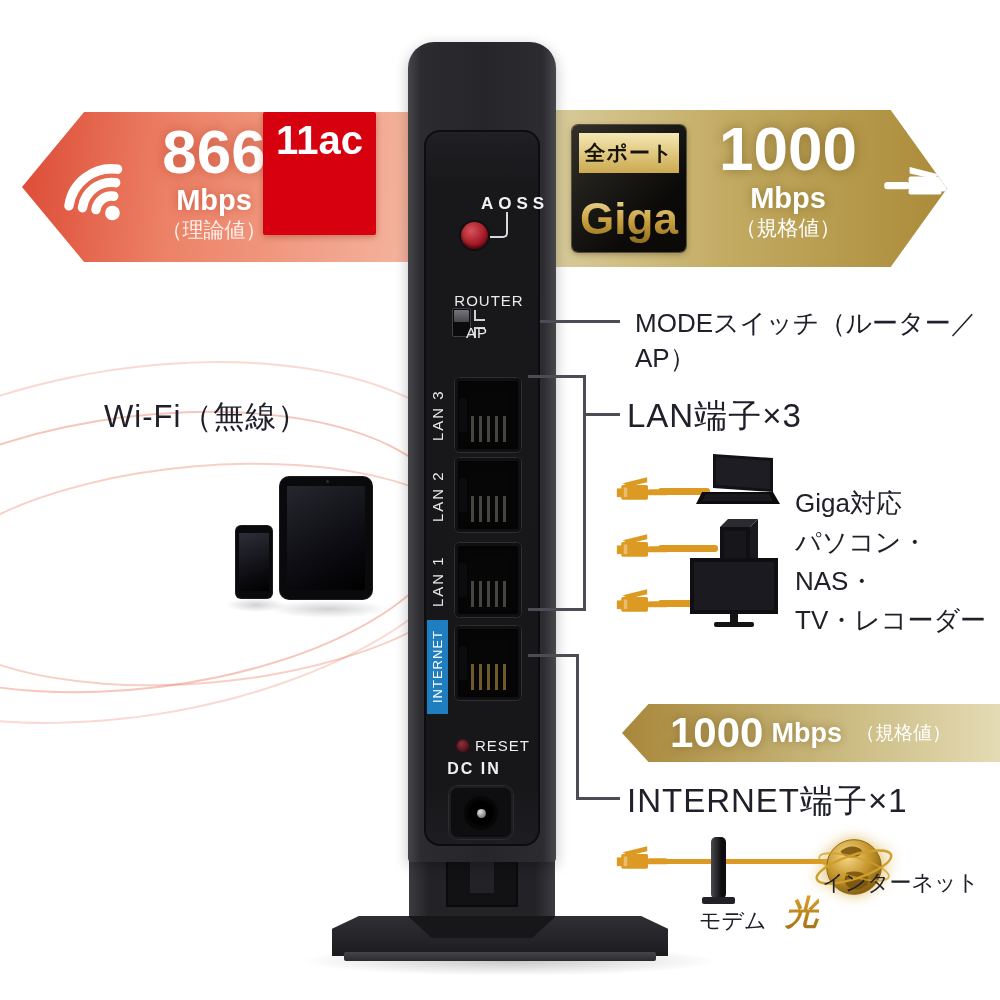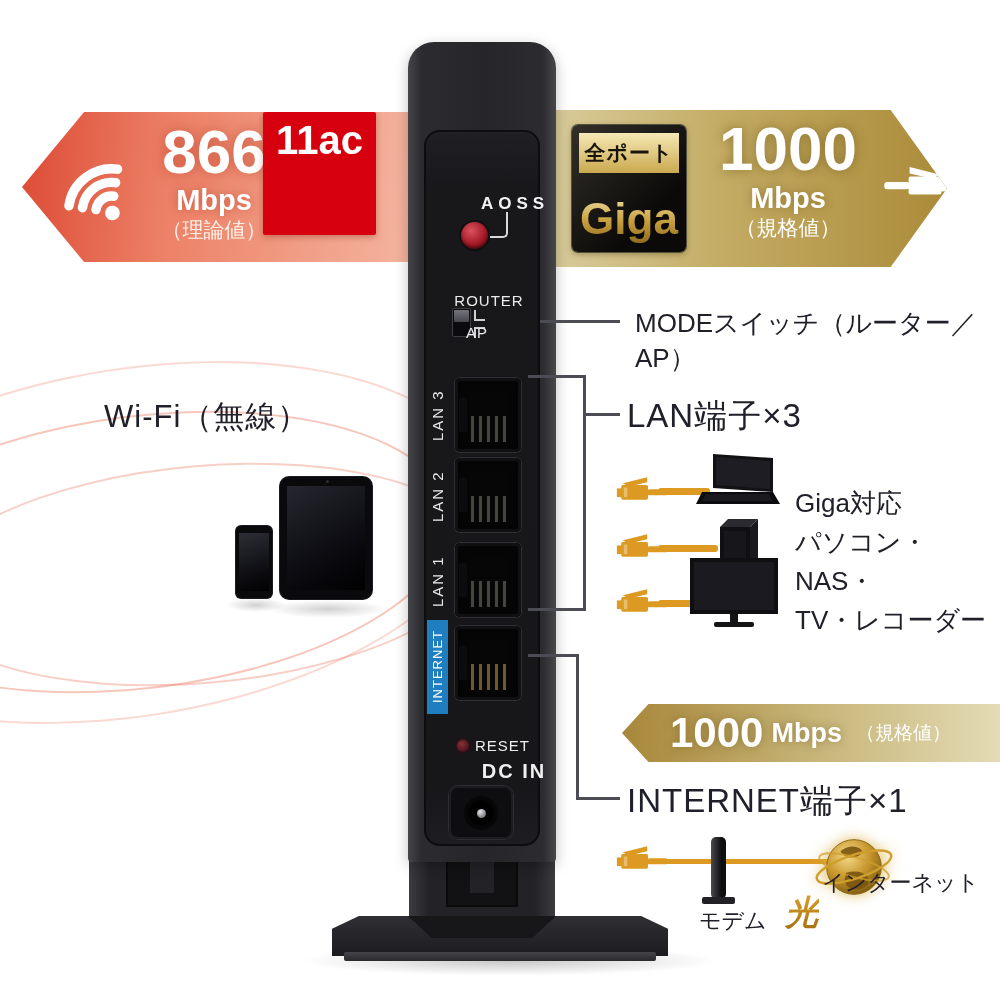--- a/index.html
+++ b/index.html
@@ -74,21 +74,21 @@
   .jack.gold .pins{background:repeating-linear-gradient(90deg,#8a6f33 0 3px,transparent 3px 8px);}
   .jack .notch{position:absolute;left:4px;top:20px;width:8px;height:34px;background:#0c0c0e;border-radius:2px;}
   .vlabel{position:absolute;left:427px;width:20px;z-index:5;display:flex;align-items:center;justify-content:center;
     writing-mode:vertical-rl;transform:rotate(180deg);color:#e9e9eb;font-size:15px;letter-spacing:2px;}
   .inet-label{position:absolute;left:427px;top:620px;width:21px;height:94px;z-index:6;background:#1f7ec0;
     display:flex;align-items:center;justify-content:center;writing-mode:vertical-rl;transform:rotate(180deg);
     color:#fff;font-size:13px;letter-spacing:1px;}
   .reset-dot{left:456px;top:739px;width:14px;height:14px;border-radius:50%;z-index:5;
     background:radial-gradient(circle at 40% 35%,#8a3038,#47121a 70%);box-shadow:inset 0 0 2px #000;}
   .reset-label{left:475px;top:737px;z-index:5;color:#ededef;font-size:15px;letter-spacing:1px;}
-  .dcin-label{left:424px;top:760px;width:100px;text-align:center;z-index:5;color:#f0f0f2;font-size:20px;font-weight:bold;letter-spacing:2px;padding-left:40px;}
+  .dcin-label{left:424px;top:760px;width:100px;text-align:center;z-index:5;color:#f0f0f2;font-size:16px;font-weight:bold;letter-spacing:2px;}
   .dc-jack{left:449px;top:786px;width:64px;height:53px;z-index:5;background:#0e0e10;border-radius:9px;
     box-shadow:inset 0 0 0 2px #1d1d21,0 0 0 1px #2c2c31;}
   .dc-jack .hole{position:absolute;left:15px;top:10px;width:34px;height:34px;border-radius:50%;
     background:radial-gradient(circle,#000 45%,#17171a 85%);box-shadow:inset 0 0 6px #000;}
   .dc-jack .pin{position:absolute;left:28px;top:23px;width:9px;height:9px;border-radius:50%;
     background:radial-gradient(circle at 35% 30%,#e6e6e8,#77777d 75%);}
 
   
   .neck{left:409px;top:845px;width:146px;height:84px;z-index:2;
     background:linear-gradient(90deg,#3c3c40,#232327 14%,#232327 86%,#3c3c40);}

